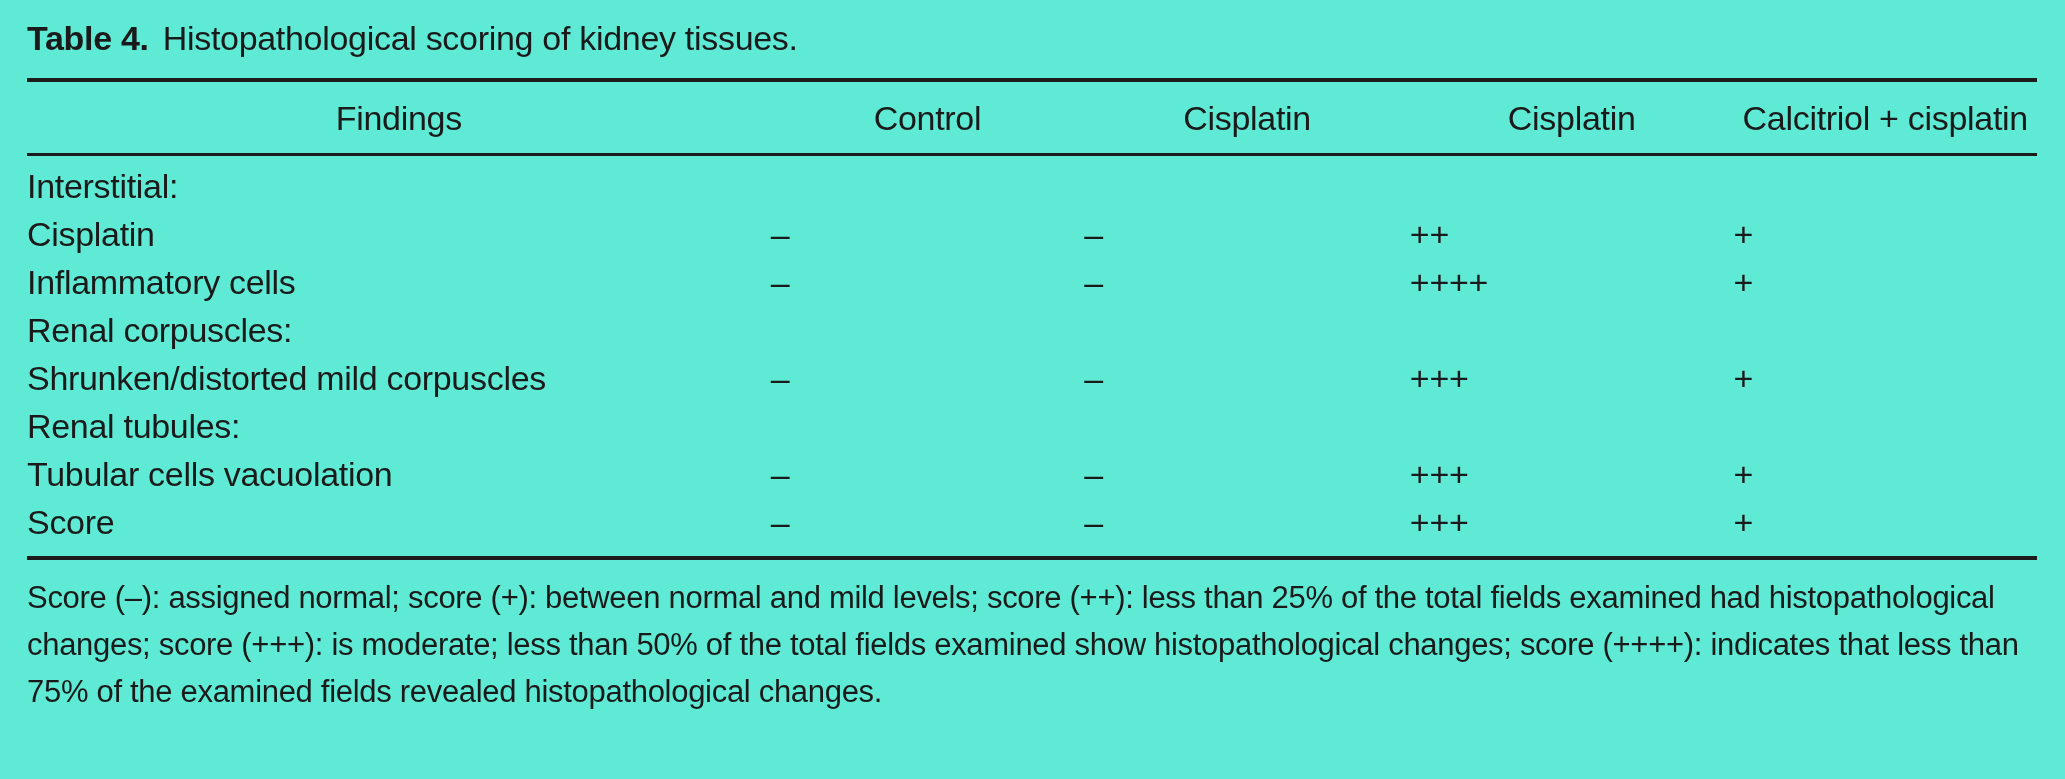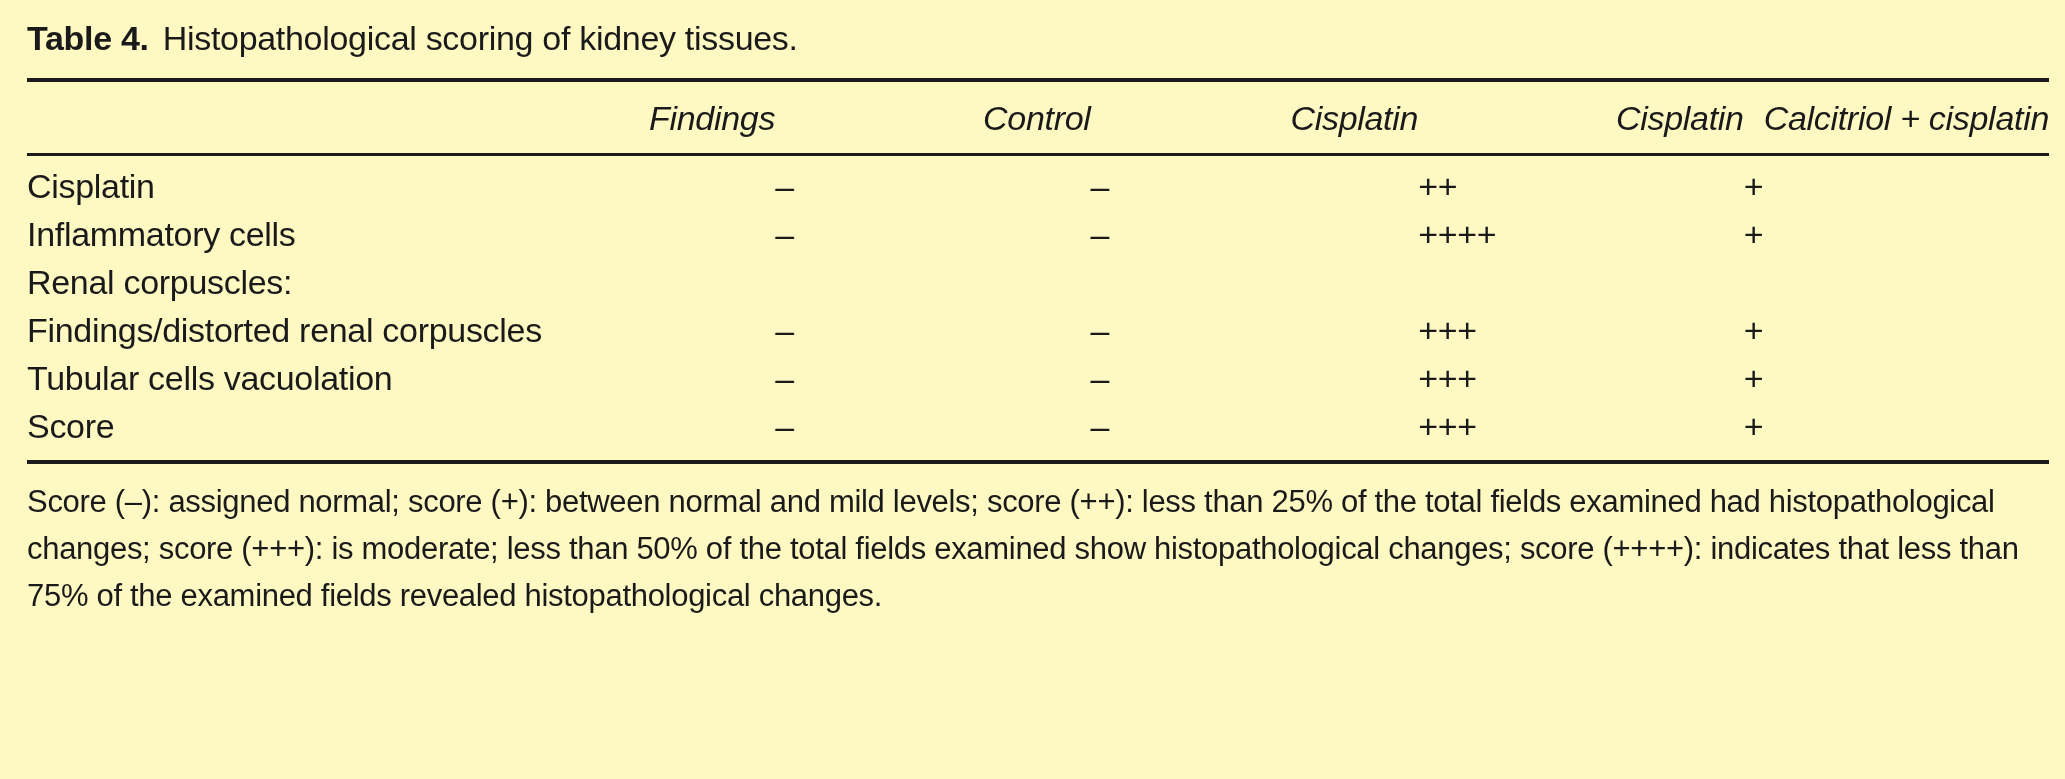--- a/index.html
+++ b/index.html
@@ -1,21 +1,21 @@
 <!DOCTYPE html>
 <html><head>
 <meta charset="utf-8">
 <style>
   html, body { margin: 0; padding: 0; background: #ffffff; }
   .page {
     width: 2065px;
     height: 779px;
     box-sizing: border-box;
-    padding: 16px 16px 0 27px;
-    background: #fef9c3;
+    padding: 16px 28px 0 27px;
+    background: #5eead4;
     color: #1a1a1a;
     font-family: "Liberation Sans", "DejaVu Sans", sans-serif;
     letter-spacing: -0.3px;
     overflow: hidden;
   }
   .caption {
     font-size: 34px;
     line-height: 40px;
     padding: 2px 0 20px 0;
   }
@@ -24,28 +24,27 @@
     margin-right: 14px;
   }
   table.scoring {
     width: 100%;
     border-collapse: collapse;
     border-top: 4px solid #1c1c1c;
     border-bottom: 4px solid #1c1c1c;
     table-layout: fixed;
   }
   table.scoring th {
-    text-align: right;
+    text-align: center;
     font-weight: normal;
     font-size: 34px;
     padding: 17px 0 15px 0;
     border-bottom: 3px solid #1c1c1c;
     white-space: nowrap;
     overflow: visible;
-    font-style: italic;
   }
   table.scoring td {
     font-size: 34px;
     height: 48px;
     padding: 0;
     vertical-align: middle;
     white-space: nowrap;
     overflow: visible;
   }
   table.scoring tbody tr:first-child td { padding-top: 6px; }
@@ -83,20 +82,27 @@
       <tr>
         <th>Findings</th>
         <th>Control</th>
         <th>Cisplatin</th>
         <th>Cisplatin</th>
         <th>Calcitriol + cisplatin</th>
       </tr>
     </thead>
     <tbody>
       <tr>
+        <td>Interstitial:</td>
+        <td></td>
+        <td></td>
+        <td></td>
+        <td></td>
+      </tr>
+      <tr>
         <td>Cisplatin</td>
         <td>–</td>
         <td>–</td>
         <td>++</td>
         <td>+</td>
       </tr>
       <tr>
         <td>Inflammatory cells</td>
         <td>–</td>
         <td>–</td>
@@ -104,25 +110,32 @@
         <td>+</td>
       </tr>
       <tr>
         <td>Renal corpuscles:</td>
         <td></td>
         <td></td>
         <td></td>
         <td></td>
       </tr>
       <tr>
-        <td>Findings/distorted renal corpuscles</td>
+        <td>Shrunken/distorted mild corpuscles</td>
         <td>–</td>
         <td>–</td>
         <td>+++</td>
         <td>+</td>
+      </tr>
+      <tr>
+        <td>Renal tubules:</td>
+        <td></td>
+        <td></td>
+        <td></td>
+        <td></td>
       </tr>
       <tr>
         <td>Tubular cells vacuolation</td>
         <td>–</td>
         <td>–</td>
         <td>+++</td>
         <td>+</td>
       </tr>
       <tr>
         <td>Score</td>

